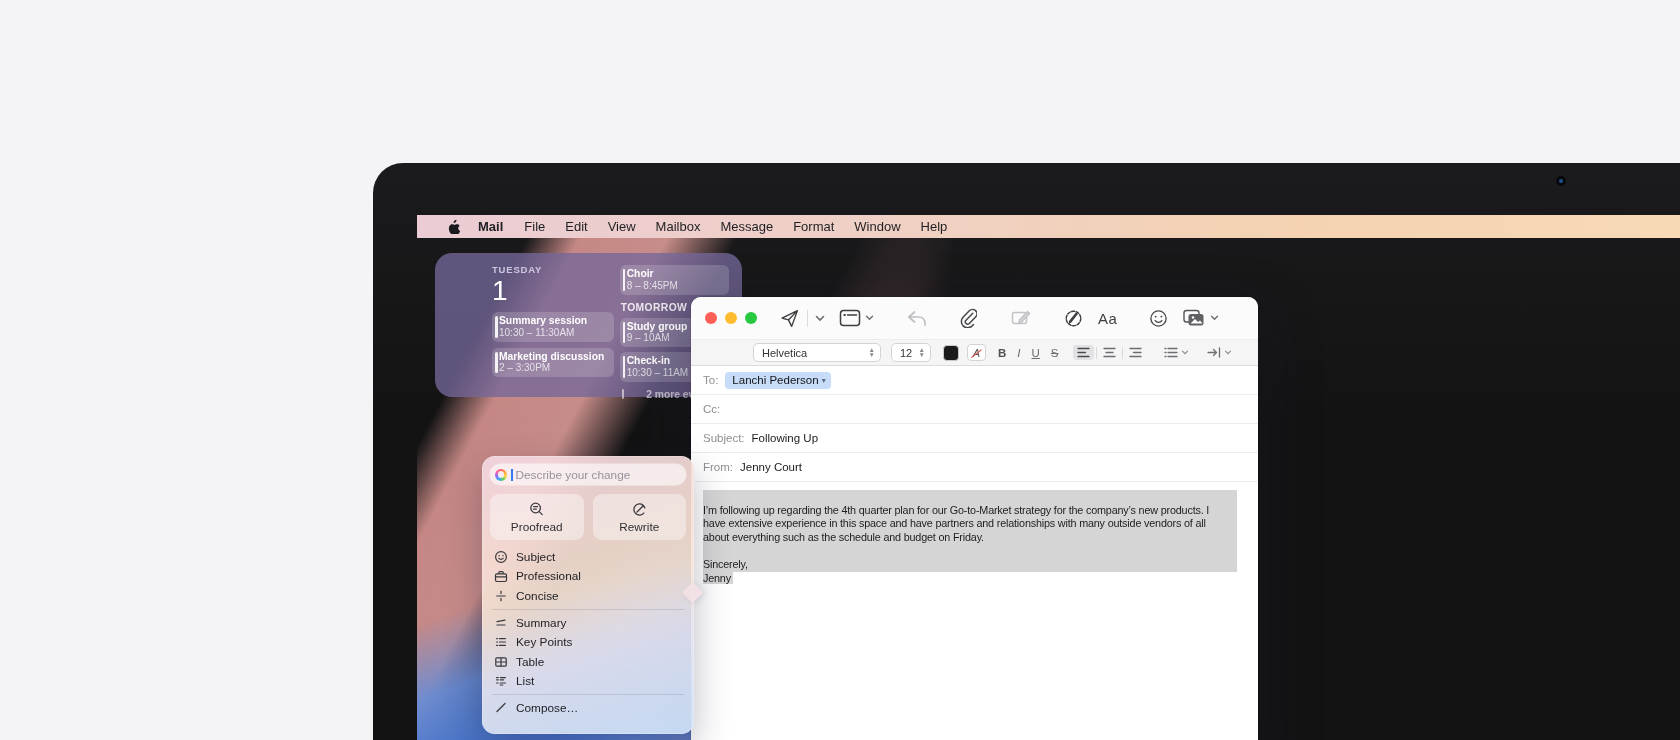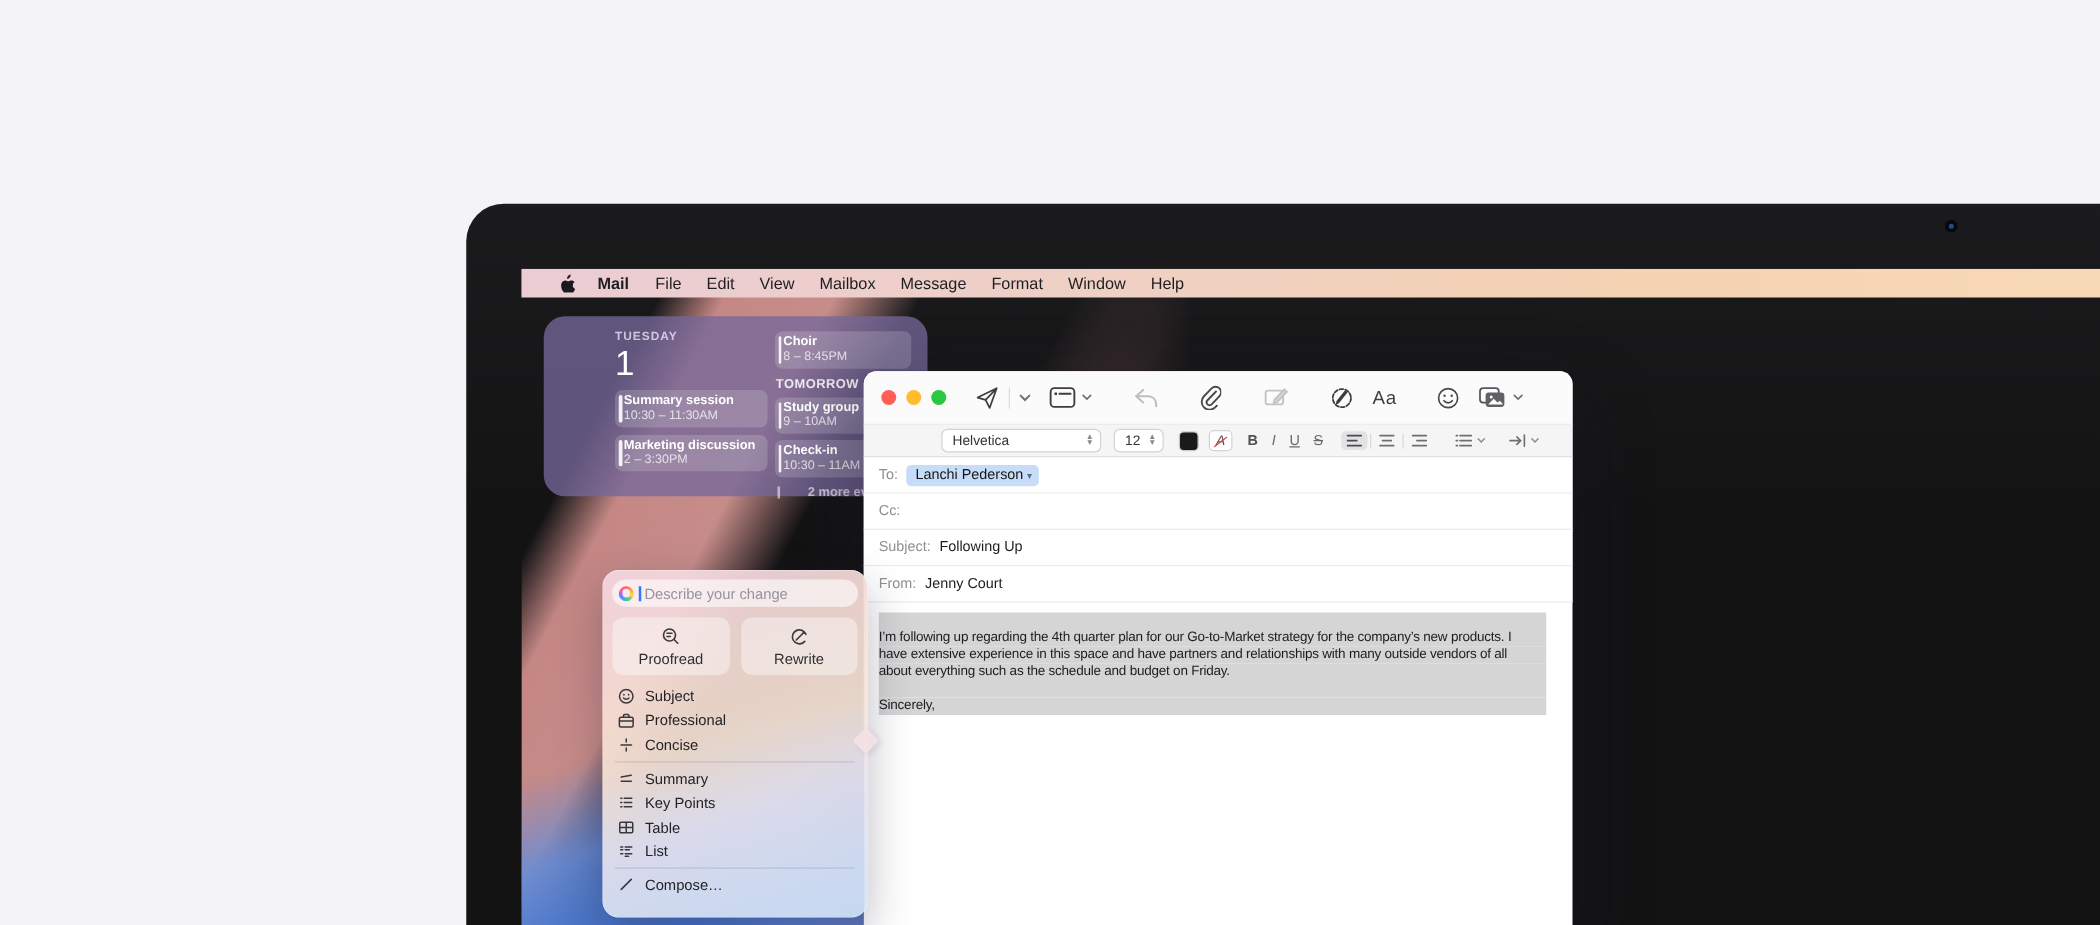--- a/index.html
+++ b/index.html
@@ -358,20 +358,21 @@
       <span class="fval">Jenny Court</span>
     </div>
 
     <div class="bodyarea">
       <div class="line sel"></div>
       <div class="line sel">I’m following up regarding the 4th quarter plan for our Go-to-Market strategy for the company’s new products. I</div>
       <div class="line sel">have extensive experience in this space and have partners and relationships with many outside vendors of all</div>
       <div class="line sel">about everything such as the schedule and budget on Friday.</div>
       <div class="line sel"></div>
       <div class="line sel">Sincerely,</div>
+      <div class="line"><span class="selword">Jenny</span></div>
     </div>
   </div>
 
   <div class="wt">
     <div class="wt-tail"></div>
     <div class="wt-input">
       <span class="ai-ico"></span>
       <span class="caret"></span>
       <span class="wt-ph">Describe your change</span>
     </div>

